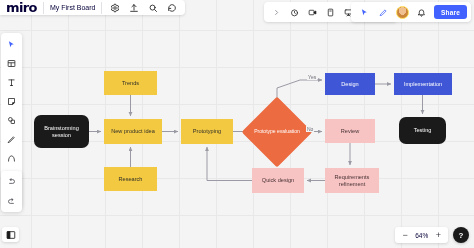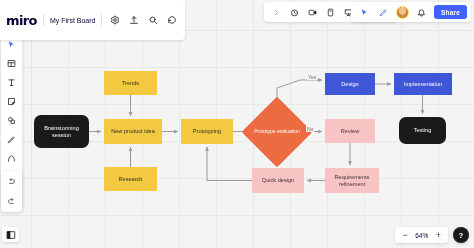--- a/index.html
+++ b/index.html
@@ -17,21 +17,21 @@
     background-color: #f4f4f4;
     background-image:
       linear-gradient(to right, #e8e8e8 1px, transparent 1px),
       linear-gradient(to bottom, #e8e8e8 1px, transparent 1px);
     background-size: 37px 37px;
     background-position: -6px -7px;
   }
 
   
   .topbar-left {
-    position: absolute; left: 0; top: 0; height: 40px;
+    position: absolute; left: 0; top: 0; height: 15px;
     display: flex; align-items: center;
     background: #fff; border-radius: 0 4px 4px 0;
     padding: 0 7px 0 6px; gap: 6px;
     box-shadow: 0 1px 3px rgba(0,0,0,.13);
     z-index: 6;
   }
   .miro-logo {
     font-family: "DejaVu Sans", sans-serif;
     font-weight: 700; font-size: 13px; letter-spacing: -.6px; color: #050038;
   }

